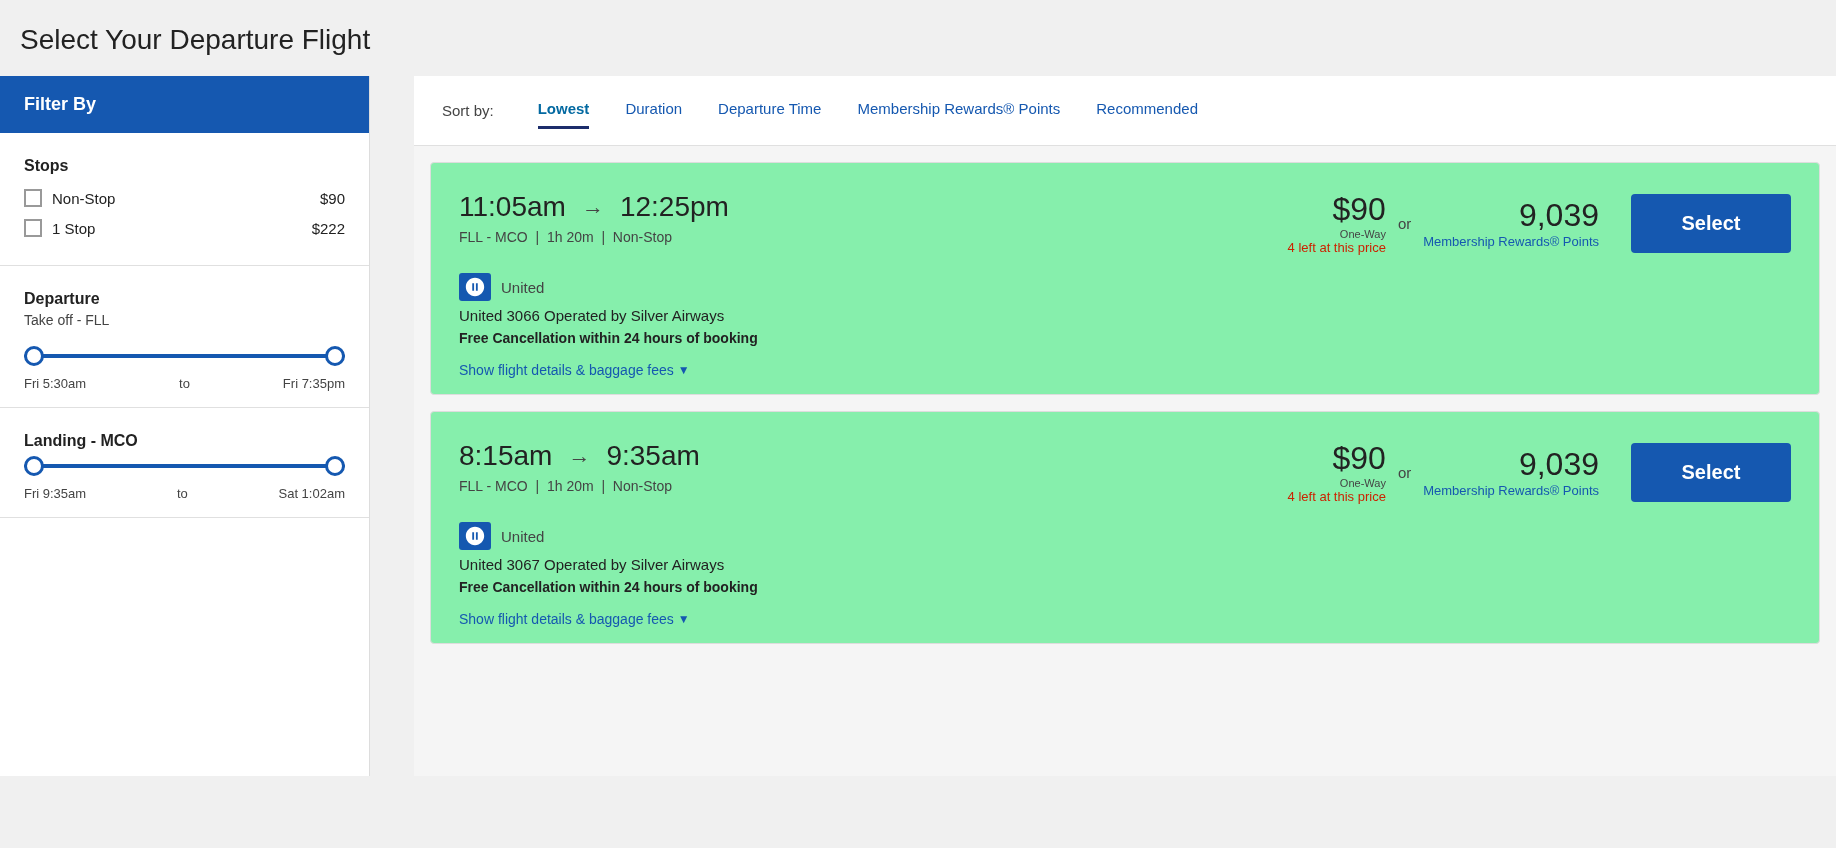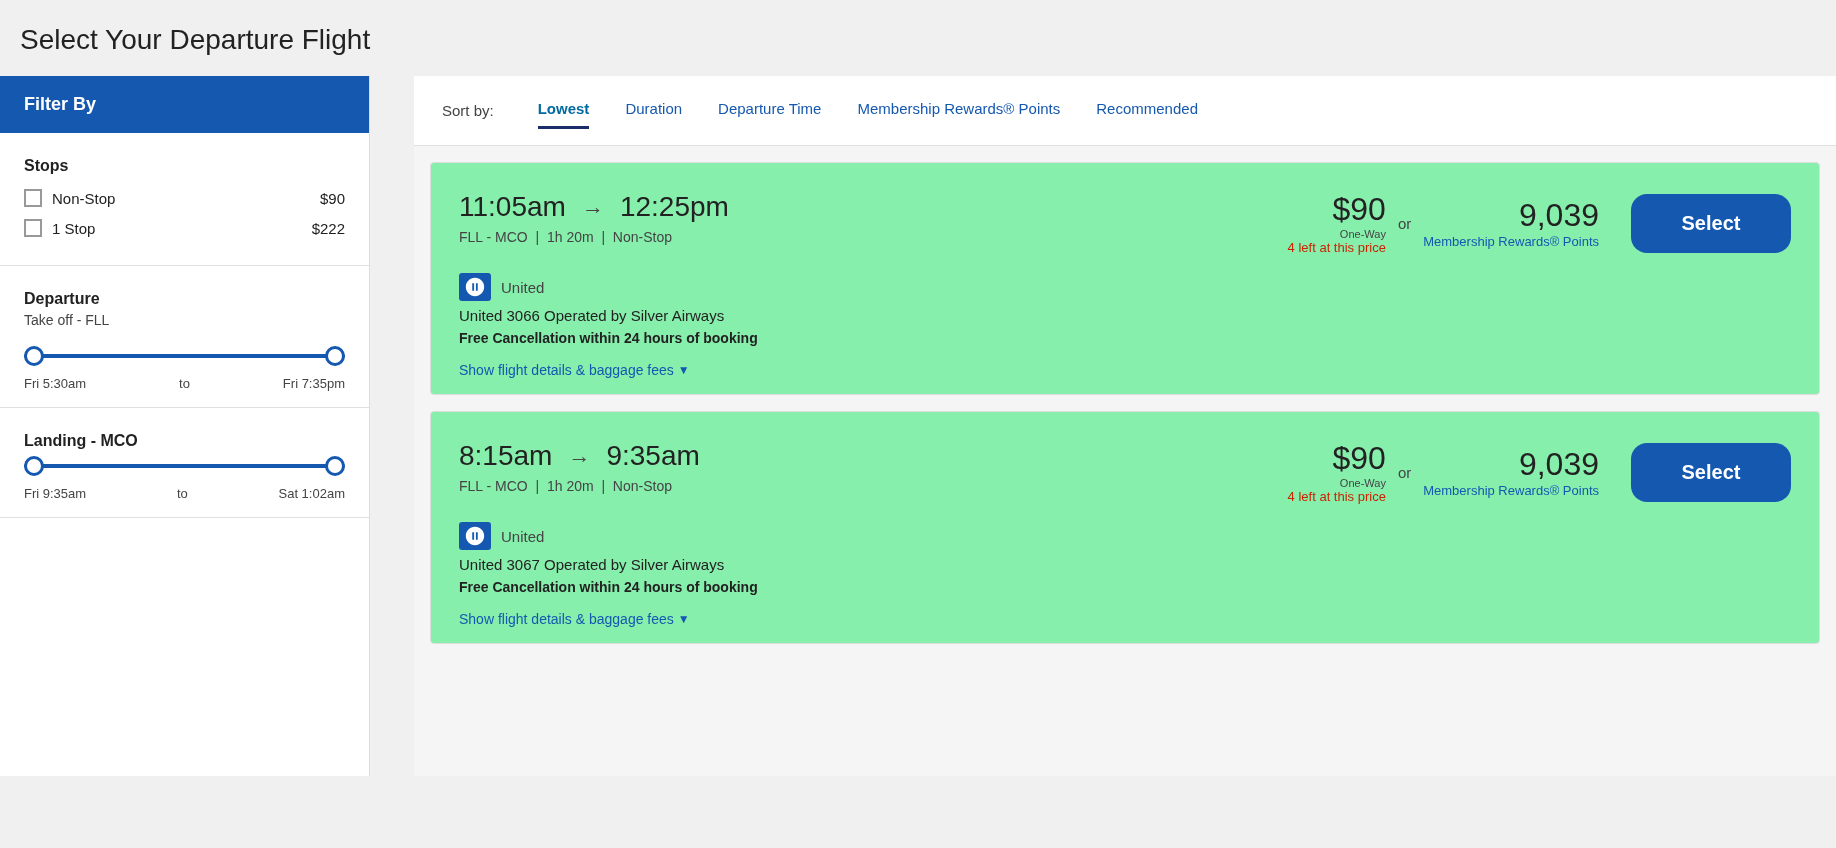--- a/index.html
+++ b/index.html
@@ -232,21 +232,21 @@
     .points-label {
       font-size: 13px;
       color: #1558b0;
     }
     .select-btn {
       background: #1558b0;
       color: #fff;
       font-size: 20px;
       font-weight: bold;
       border: none;
-      border-radius: 16px;
+      border-radius: 4px;
       padding: 18px 40px;
       cursor: pointer;
       margin-left: 20px;
       min-width: 160px;
     }
     .flight-airline-row {
       display: flex;
       align-items: center;
       gap: 10px;
       margin-top: 18px;

